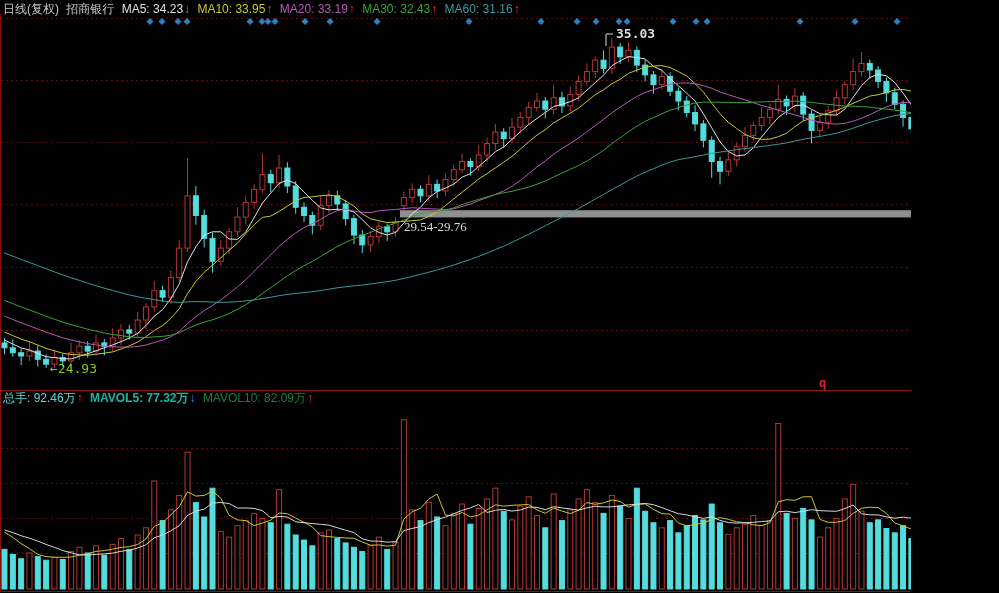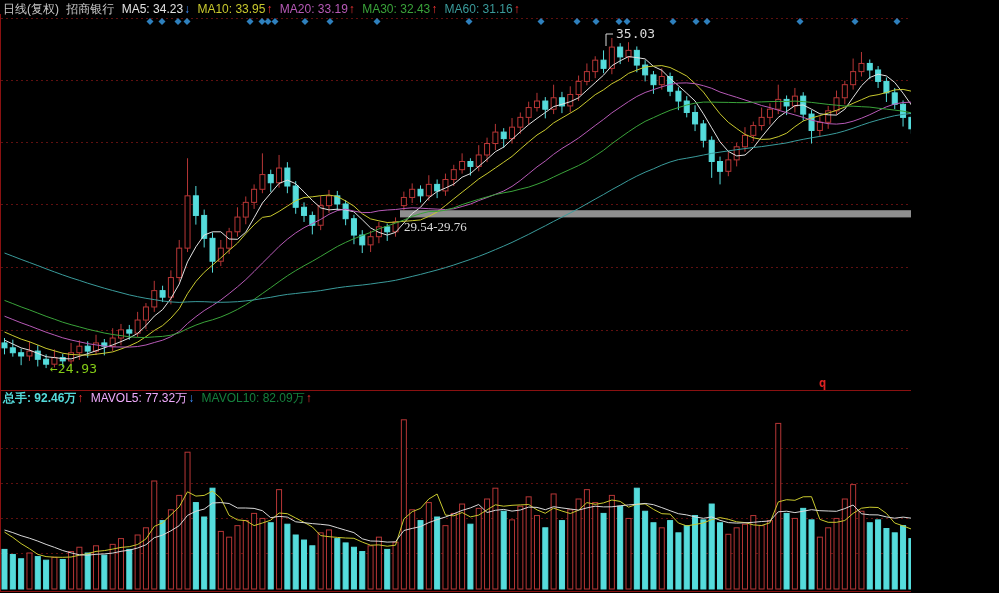--- a/index.html
+++ b/index.html
@@ -27,22 +27,22 @@
     <span style="color: rgb(200, 200, 200);">日线(复权)</span>
     <span style="color: rgb(200, 200, 200);">招商银行</span>
     <span style="color: rgb(226, 226, 226);">MA5: 34.23</span><span class="arrow" style="color: rgb(61, 142, 255);">↓</span>
     <span style="color: rgb(201, 201, 46);">MA10: 33.95</span><span class="arrow" style="color: rgb(255, 53, 53);">↑</span>
     <span style="color: rgb(183, 90, 183);">MA20: 33.19</span><span class="arrow" style="color: rgb(255, 53, 53);">↑</span>
     <span style="color: rgb(58, 163, 58);">MA30: 32.43</span><span class="arrow" style="color: rgb(255, 53, 53);">↑</span>
     <span style="color: rgb(58, 155, 155);">MA60: 31.16</span><span class="arrow" style="color: rgb(255, 53, 53);">↑</span>
   </div>
 
   <div class="vol-header">
-    <span style="color: rgb(85, 220, 220); font-weight: bold;">总手: 92.46万</span><span class="arrow" style="color: rgb(255, 53, 53);">↑</span>
-    <span style="color: #f0abfc;">MAVOL5: 77.32万</span><span class="arrow" style="color: rgb(61, 142, 255);">↓</span>
+    <span style="color: rgb(85, 220, 220);">总手: 92.46万</span><span class="arrow" style="color: rgb(255, 53, 53);">↑</span>
+    <span style="color: #14b8a6; font-weight: bold;">MAVOL5: 77.32万</span><span class="arrow" style="color: rgb(61, 142, 255);">↓</span>
     <span style="color: #15803d;">MAVOL10: 82.09万</span><span class="arrow" style="color: rgb(255, 53, 53);">↑</span>
   </div>
 
   <svg id="chart-svg" width="999" height="593">
       <g>
         <line x1="1" y1="18.5" x2="998" y2="18.5" stroke="#601010" stroke-dasharray="2 3"></line>
         <line x1="1" y1="80.5" x2="998" y2="80.5" stroke="#601010" stroke-dasharray="2 3"></line>
         <line x1="1" y1="142.5" x2="998" y2="142.5" stroke="#601010" stroke-dasharray="2 3"></line>
         <line x1="1" y1="204.5" x2="998" y2="204.5" stroke="#601010" stroke-dasharray="2 3"></line>
         <line x1="1" y1="267.5" x2="998" y2="267.5" stroke="#601010" stroke-dasharray="2 3"></line>
@@ -464,18 +464,18 @@
         <polygon points="933,18 936.5,21.5 933,25 929.5,21.5" fill="#2e80bd"></polygon>
         <polygon points="941,18 944.5,21.5 941,25 937.5,21.5" fill="#2e80bd"></polygon>
         <polygon points="949,18 952.5,21.5 949,25 945.5,21.5" fill="#2e80bd"></polygon>
         <polygon points="957,18 960.5,21.5 957,25 953.5,21.5" fill="#2e80bd"></polygon>
       </g>
       <g>
         <polyline points="606,46 606,34 613,34" fill="none" stroke="#dadada"></polyline>
       </g>
     </svg>
 
-  <div class="anno" id="peak-anno" style="color: rgb(218, 218, 218); left: 616px; top: 27px;">35.03</div>
+  <div class="anno" id="peak-anno" style="color: rgb(218, 218, 218); left: 616px; top: 27px; font-weight: bold;">35.03</div>
   <div class="anno" id="trough-anno" style="color: #84cc16; left: 50px; top: 362px;">←24.93</div>
   <div class="anno" id="gap-anno" style="color: rgb(218, 218, 218); left: 404px; top: 220px; font-family: Liberation Serif, serif;">29.54-29.76</div>
   <div class="flag" id="event-flag" style="color: rgb(221, 34, 34); left: 819px; top: 376px;">q</div>
 
 </div>
 
 </body></html>

